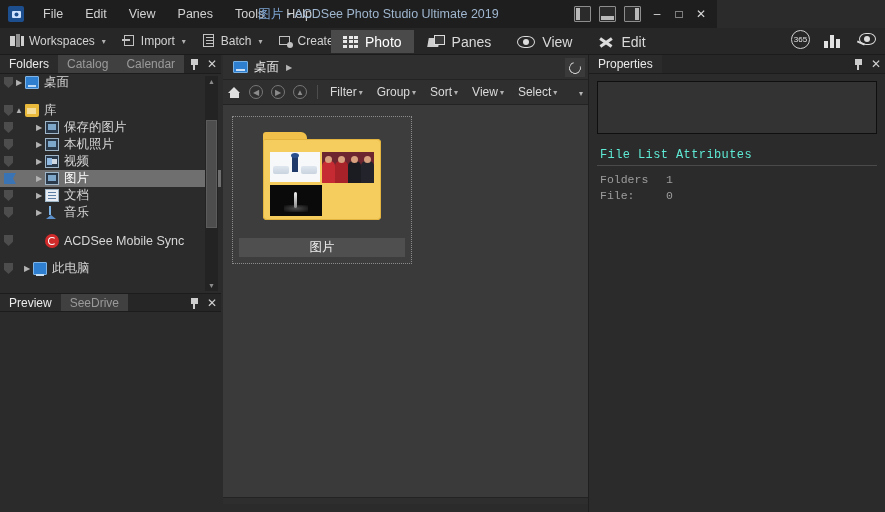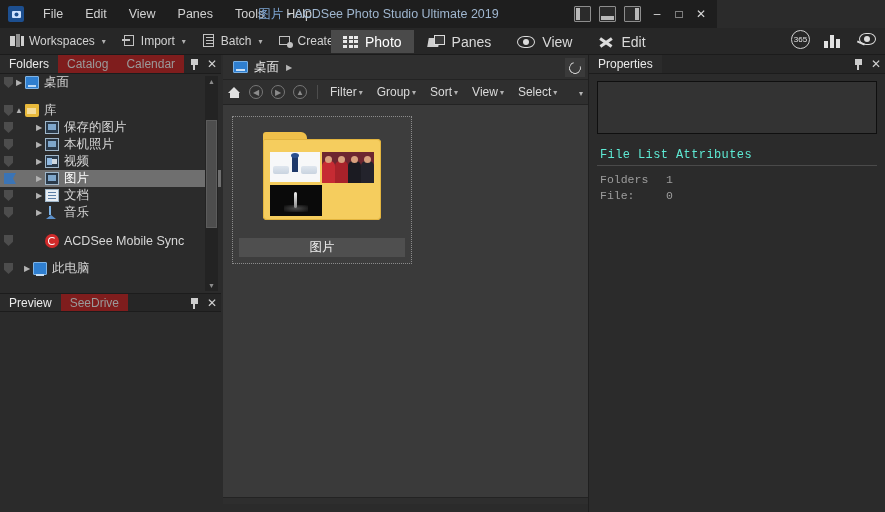--- a/index.html
+++ b/index.html
@@ -129,21 +129,21 @@
   .left-panel {
     position: absolute; left: 0; top: 55px; width: 221px; bottom: 0;
     background: #2b2b2b;
   }
   .pane-tabs {
     height: 19px; background: #262626; display: flex; align-items: stretch;
     position: relative; border-bottom: 1px solid #1c1c1c;
   }
   .pane-tab {
     padding: 0 9px; display: flex; align-items: center; font-size: 12px;
-    color: #9a9a9a; background: #7f1d1d;
+    color: #9a9a9a; background: #404040;
   }
   .pane-tab.active { background: #2b2b2b; color: #eaeaea; }
   .pane-tools { position: absolute; right: 4px; top: 0; height: 19px;
     display: flex; align-items: center; gap: 8px; }
   .pin-ico { width: 9px; height: 11px; position: relative; }
   .pin-ico i { position: absolute; background: #cdcdcd; }
   .pin-ico i:nth-child(1){ left:1px; top:0; width:7px; height:6px; }
   .pin-ico i:nth-child(2){ left:3.5px; top:6px; width:2px; height:5px; }
   .x-ico { font-size: 12px; color: #d2d2d2; line-height: 11px; }
 

